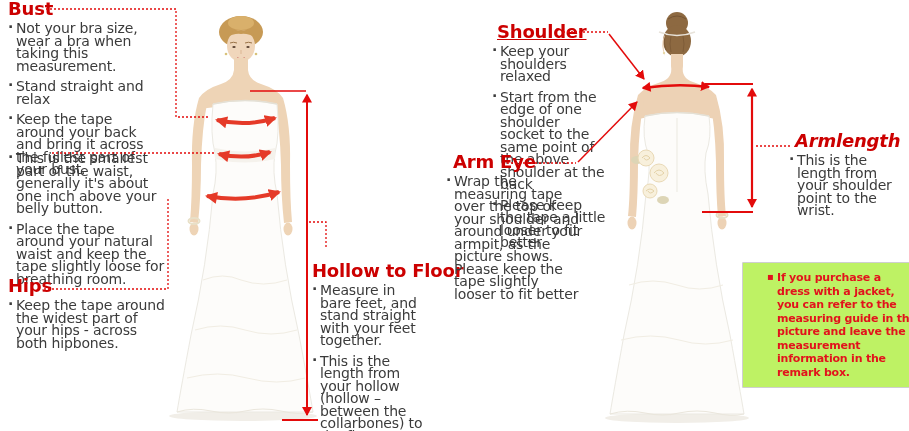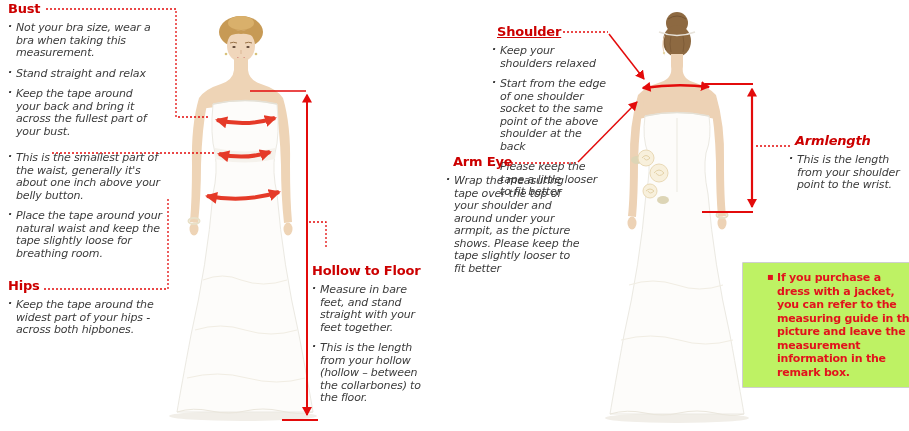--- a/index.html
+++ b/index.html
@@ -9,26 +9,26 @@
     --note-red:#e2131c;
     --note-border:#cfcfcf;
   }
   html,body{margin:0;padding:0;background:#fff;}
   .canvas{
     position:relative;width:909px;height:431px;background:#ffffff;overflow:hidden;
     font-family:"DejaVu Sans","Liberation Sans",sans-serif;
   }
   .section{position:absolute;}
   .sec-title{
-    color:var(--label);font-size:13px;font-weight:bold;line-height:14px;
+    color:var(--label);font-size:18px;font-weight:bold;line-height:14px;
     letter-spacing:-0.2px;white-space:nowrap;
   }
   ul.instructions{
     list-style:none;margin:6px 0 0 0;padding:0;
-    font-size:11px;line-height:12.5px;color:var(--text);letter-spacing:-0.15px;font-style:italic;
+    font-size:14px;line-height:12.5px;color:var(--text);letter-spacing:-0.15px;
   }
   ul.instructions li{position:relative;padding-left:8px;margin:0 0 8px 0;}
   ul.instructions li::before{
     content:"\00B7";position:absolute;left:0;top:-1px;font-weight:bold;color:var(--text);
   }
   .note-box{
     position:absolute;left:742px;top:262px;width:150px;min-height:92px;
     border:1px solid var(--note-border);background:#bef264;border-radius:1px;
     padding:8px 6px 8px 24px;
   }

